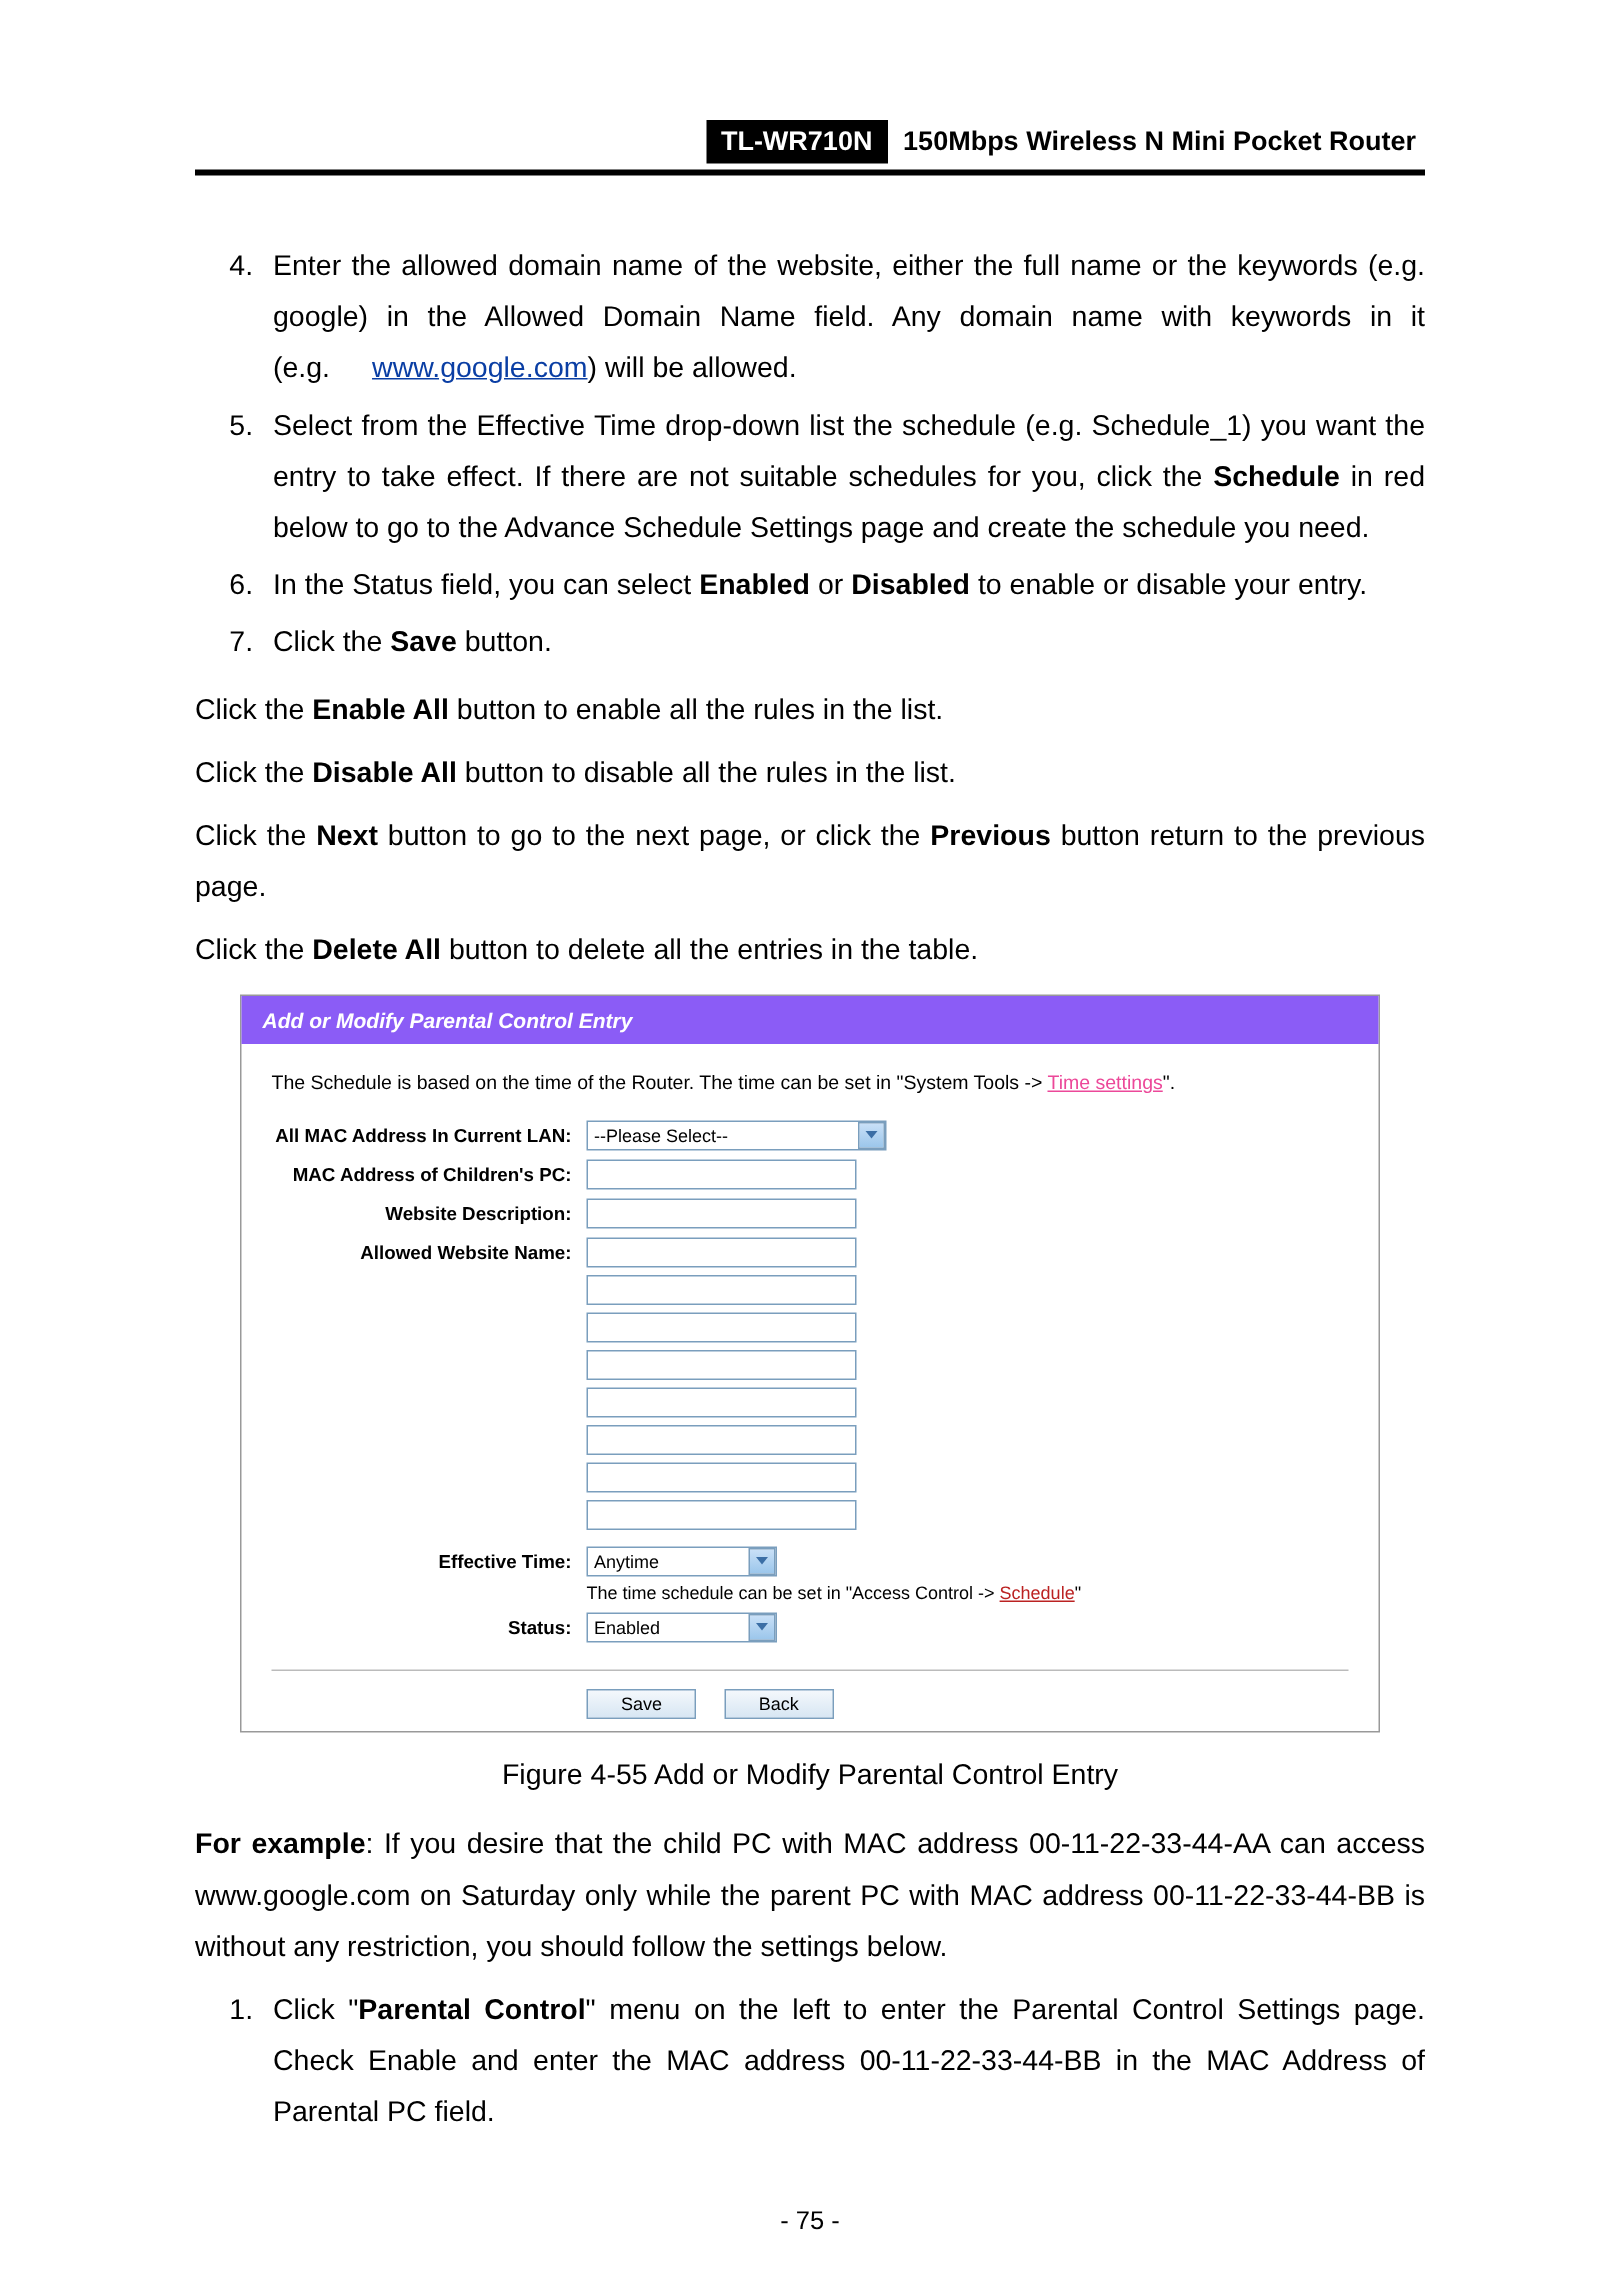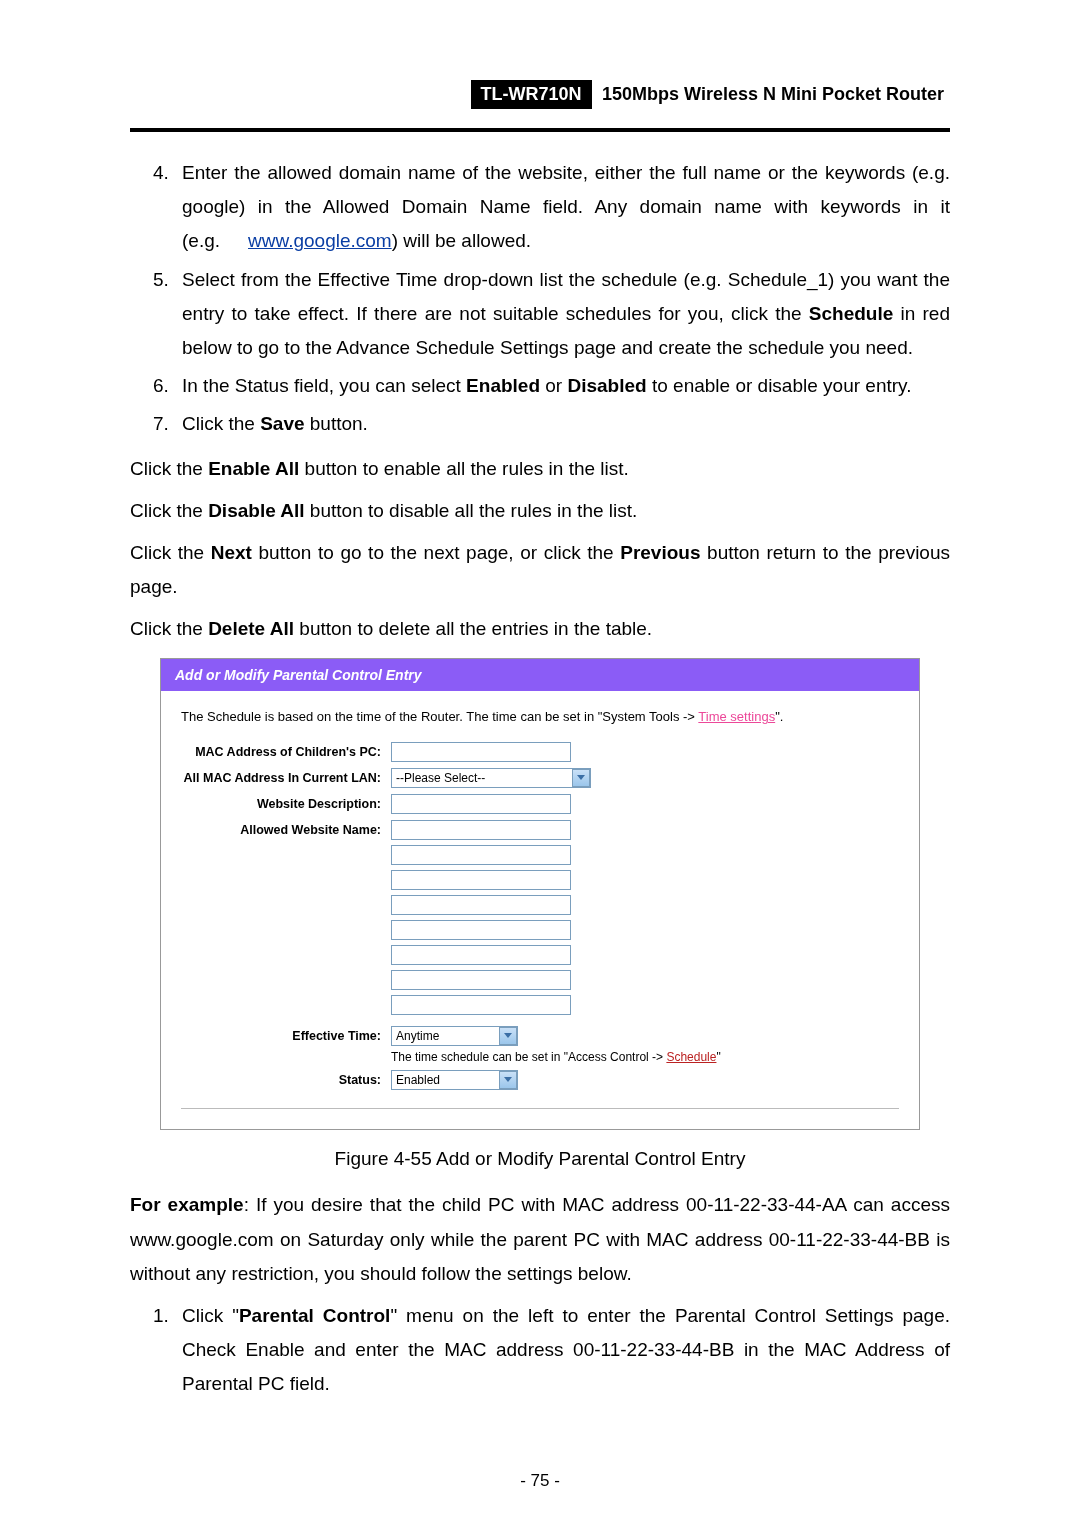--- a/index.html
+++ b/index.html
@@ -12,22 +12,22 @@
   .page {
     width: 1080px;
     min-height: 1527px;
     margin: 0 auto;
     padding: 80px 130px 40px 130px;
     box-sizing: border-box;
     position: relative;
   }
   .header-bar {
     border-bottom: 4px solid #000;
-    padding-bottom: 19px;
-    margin-bottom: 24px;
+    padding-bottom: 4px;
+    margin-bottom: 44px;
     text-align: right;
   }
   .header-bar .model {
     display: inline-block;
     background: #000;
     color: #fff;
     font-weight: bold;
     font-size: 18px;
     padding: 4px 10px;
   }
@@ -210,35 +210,35 @@
   </p>
 
   <div class="figure-wrap">
     <div class="fig-header">Add or Modify Parental Control Entry</div>
     <div class="fig-body">
       <div class="note-line">
         <span>The Schedule is based on the time of the Router. The time can be set in "System Tools -&gt; </span><a>Time settings</a><span>".</span>
       </div>
 
       <div class="form-row">
-        <div class="form-label">MAC Address of Children's PC:</div>
-        <div class="form-field">
-            <input class="txt-input" style="">
-          </div>
-      </div>
-      <div class="form-row">
         <div class="form-label">All MAC Address In Current LAN:</div>
         <div class="form-field">
           <div class="select-mimic">
             <span>--Please Select--</span>
             <span class="drop-arrow"></span>
           </div>
         </div>
       </div>
       <div class="form-row">
+        <div class="form-label">MAC Address of Children's PC:</div>
+        <div class="form-field">
+            <input class="txt-input" style="">
+          </div>
+      </div>
+      <div class="form-row">
         <div class="form-label">Website Description:</div>
         <div class="form-field">
             <input class="txt-input" style="">
           </div>
       </div>
       <div class="form-row">
         <div class="form-label">Allowed Website Name:</div>
         <div class="form-field multi-inputs">
           <input class="txt-input" style="">
           <input class="txt-input" style="">
@@ -267,20 +267,24 @@
         <div class="form-field">
           <div class="select-mimic small">
             <span>Enabled</span>
             <span class="drop-arrow"></span>
           </div>
         </div>
       </div>
 
       <hr class="hr">
 
+      <div class="btn-row">
+        <span class="btn">Save</span>
+        <span class="btn">Back</span>
+      </div>
     </div>
   </div>
 
   <div class="figcap">Figure 4-55    Add or Modify Parental Control Entry</div>
 
   <p class="body-p">
     <b>For example</b><span>: If you desire that the child PC with MAC address 00-11-22-33-44-AA can access www.google.com on Saturday only while the parent PC with MAC address 00-11-22-33-44-BB is without any restriction, you should follow the settings below.</span>
   </p>
 
   <ol start="1">

